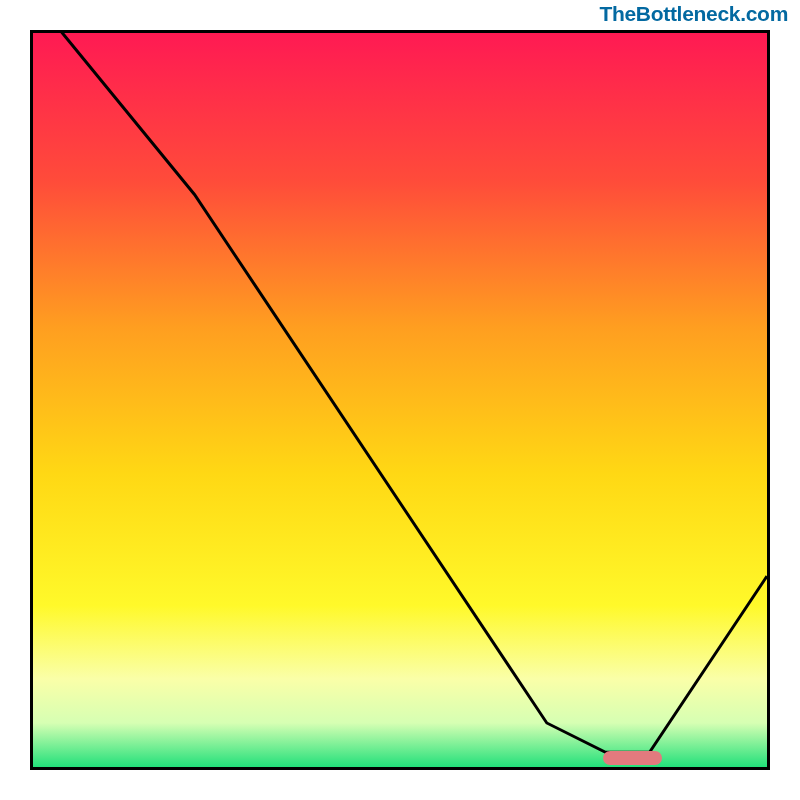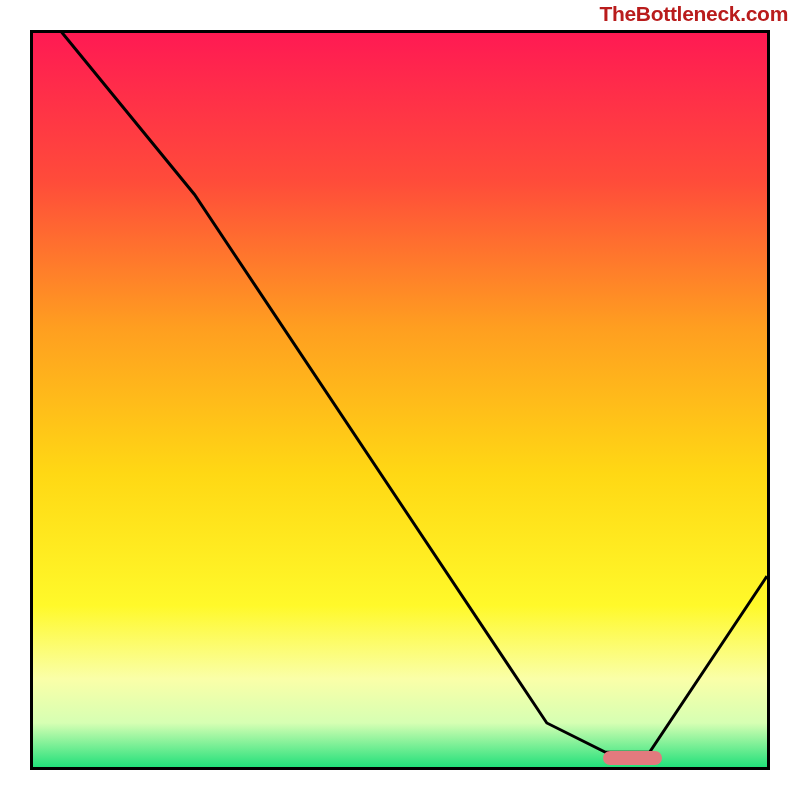--- a/index.html
+++ b/index.html
@@ -9,21 +9,21 @@
     background: #ffffff;
     position: relative;
     font-family: Arial, sans-serif;
   }
   .watermark {
     position: absolute;
     top: 2px;
     right: 12px;
     font-size: 21px;
     font-weight: bold;
-    color: #b91c1c;
+    color: #0369a1;
     letter-spacing: -0.3px;
   }
   .plot-area {
     position: absolute;
     top: 30px;
     left: 30px;
     width: 740px;
     height: 740px;
     border: 3px solid #000;
     overflow: hidden;

